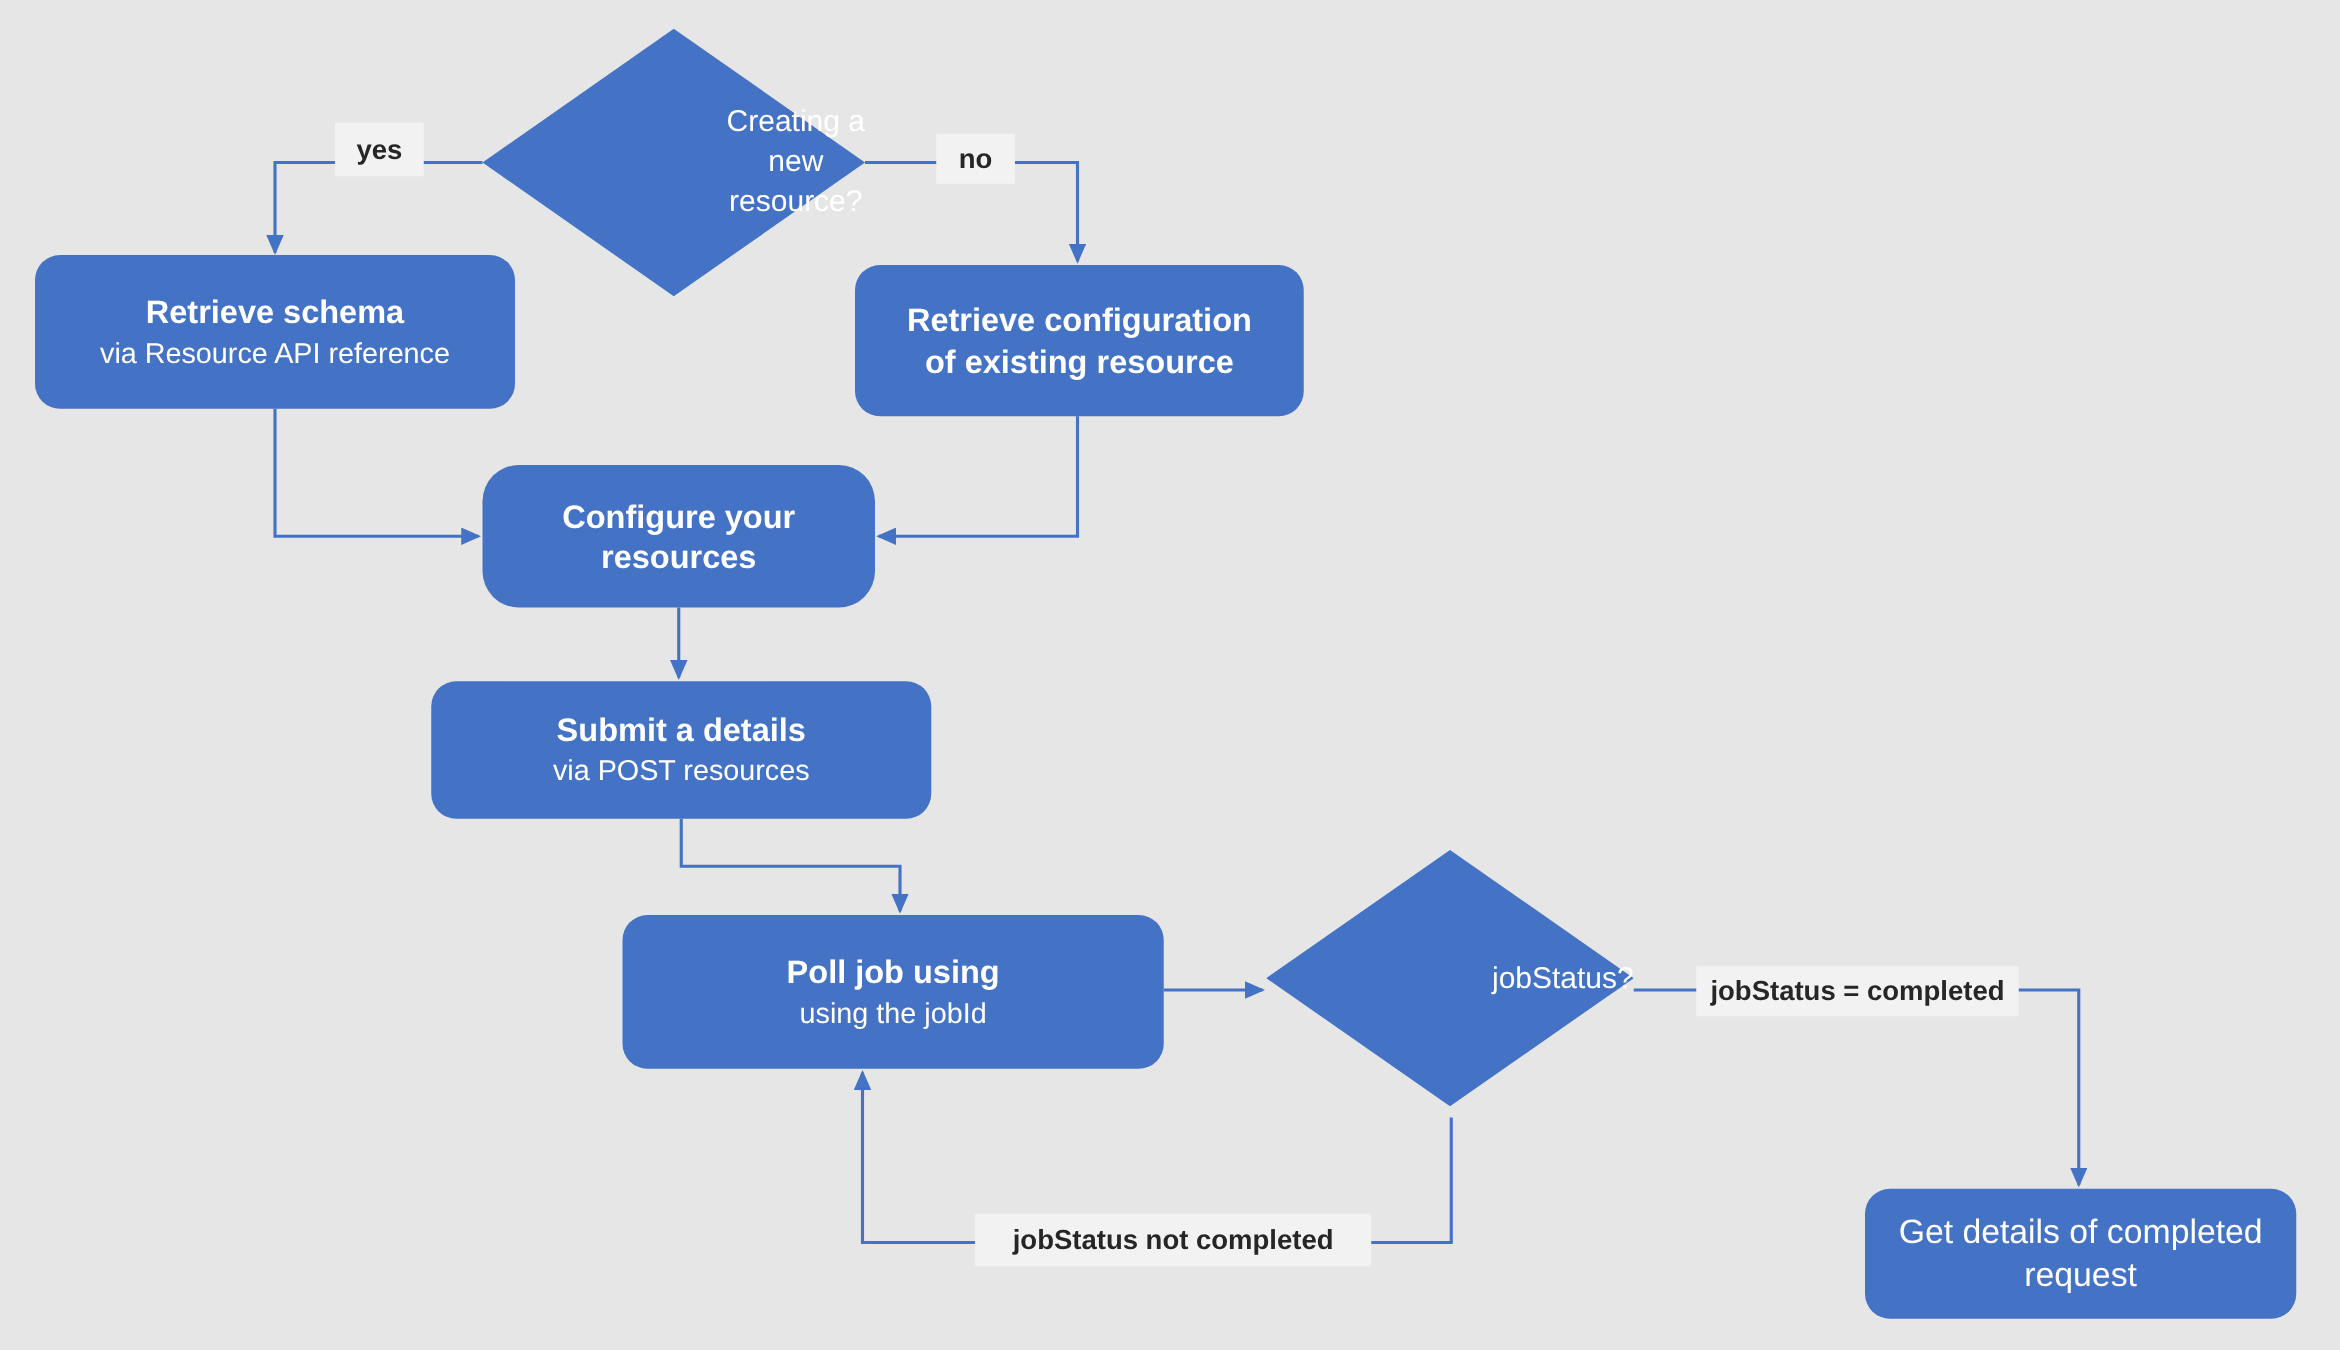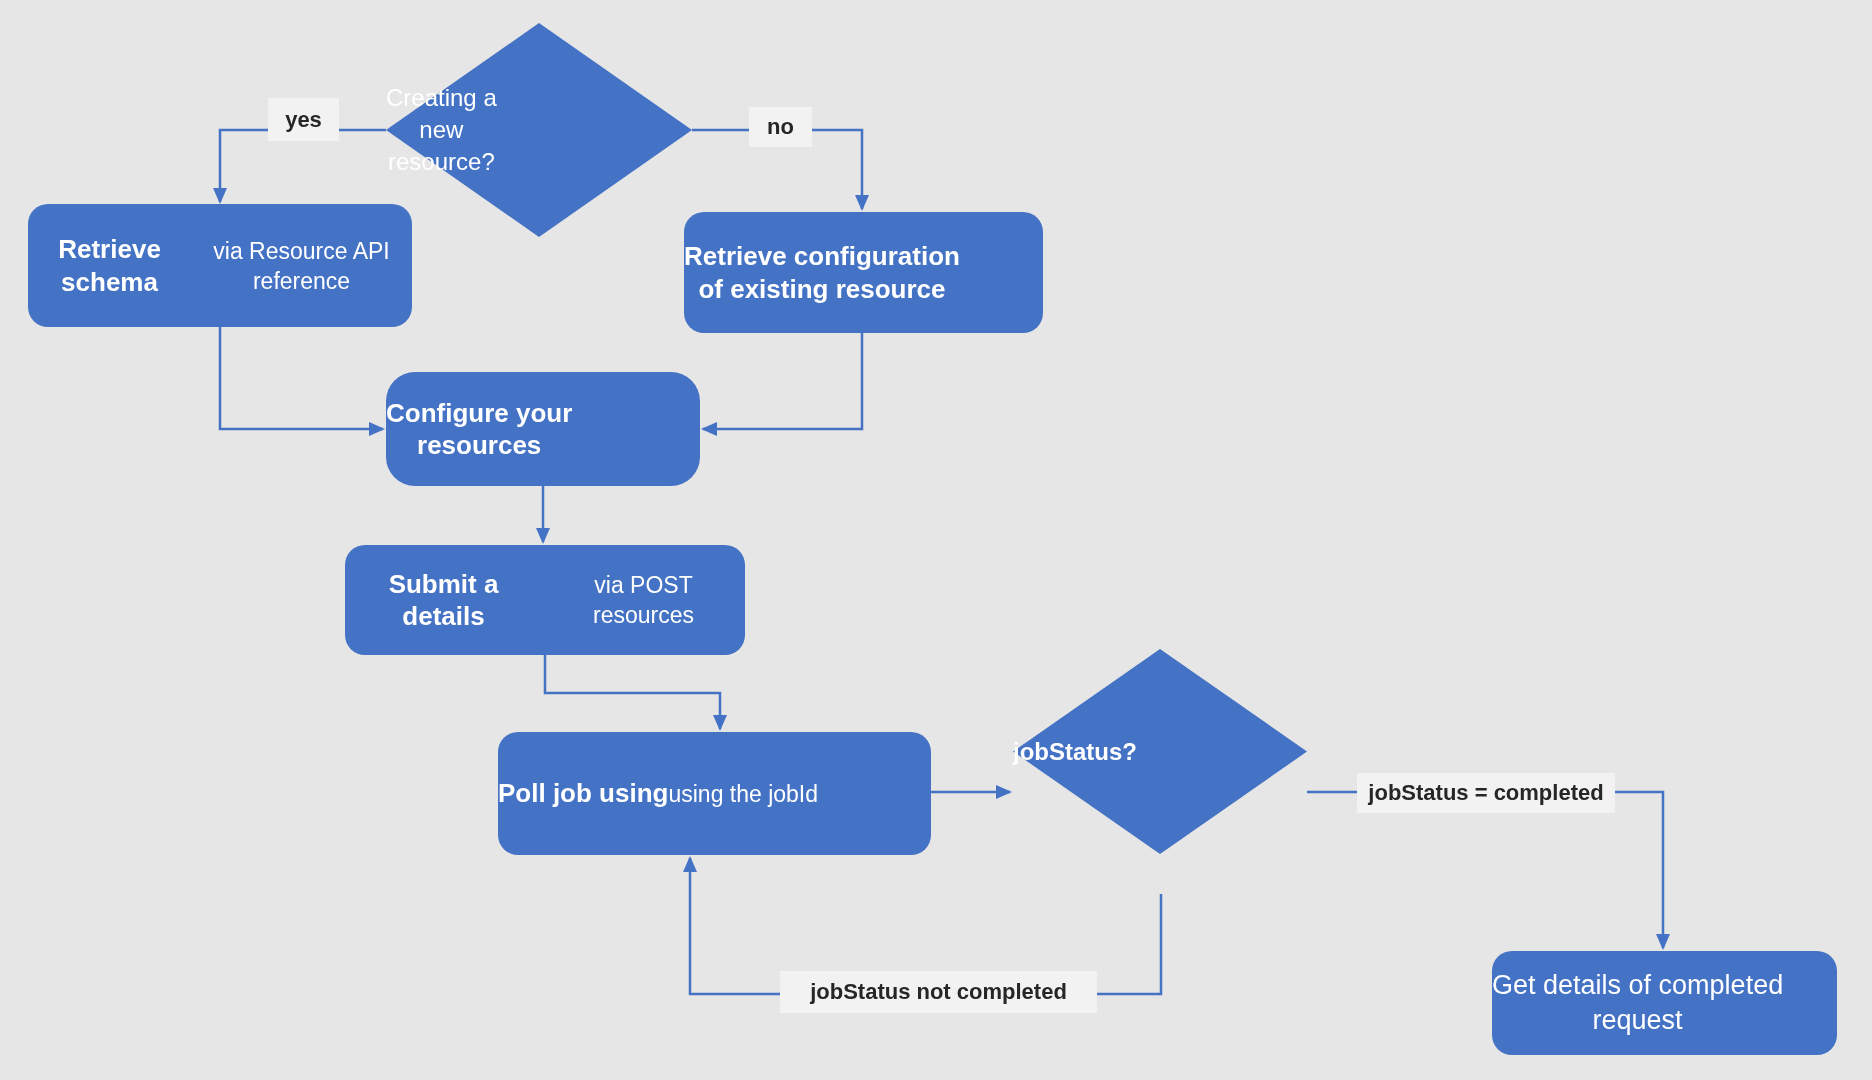--- a/index.html
+++ b/index.html
@@ -23,33 +23,34 @@
   svg.connectors { position: absolute; left: 0; top: 0; width: 1872px; height: 1080px; }
   path.connector { fill: none; stroke: var(--connector); stroke-width: 2.5px; }
   .arrowhead { fill: var(--connector); }
 
   .node {
     position: absolute;
     background: var(--shape-fill);
     border-radius: 20px;
     color: var(--shape-text);
     display: flex;
-    flex-direction: row;
+    flex-direction: column;
     align-items: center;
+    justify-content: center;
     text-align: center;
   }
   .node-title { font-weight: 700; font-size: 26px; line-height: 1.25; white-space: pre-line; }
   .node-title.regular { font-weight: 400; font-size: 27px; line-height: 1.3; }
   .node-subtitle { font-weight: 400; font-size: 23px; line-height: 1.3; margin-top: 2px; }
 
   .diamond {
     position: absolute;
     display: flex;
     align-items: center;
-    justify-content: flex-start;
+    justify-content: flex-end;
     text-align: center;
     color: var(--shape-text);
   }
   .diamond-bg {
     position: absolute; left: 0; top: 0; right: 0; bottom: 0;
     background: var(--shape-fill);
     clip-path: polygon(50% 0, 100% 50%, 50% 100%, 0 50%);
   }
   .diamond-text { position: relative; font-size: 24px; line-height: 1.32; white-space: pre-line; }
 
@@ -112,21 +113,21 @@
   <div class="node" style="left:345px; top:545px; width:400px; height:110px;">
     <div class="node-title">Submit a details</div>
     <div class="node-subtitle">via POST resources</div>
   </div>
 
   <div class="node" style="left:498px; top:732px; width:433px; height:123px;">
     <div class="node-title">Poll job using</div>
     <div class="node-subtitle">using the jobId</div>
   </div>
 
-  <div class="diamond" style="left:1013px; top:649px; width:294px; height:205px;font-weight:bold;">
+  <div class="diamond" style="left:1013px; top:680px; width:294px; height:205px;">
     <div class="diamond-bg"></div>
     <div class="diamond-text">jobStatus?</div>
   </div>
 
   <div class="node" style="left:1492px; top:951px; width:345px; height:104px;">
     <div class="node-title regular">Get details of completed
 request</div>
   </div>
 
   <div class="edge-label" style="left:268px; top:98px; width:71px; height:43px;">yes</div>

